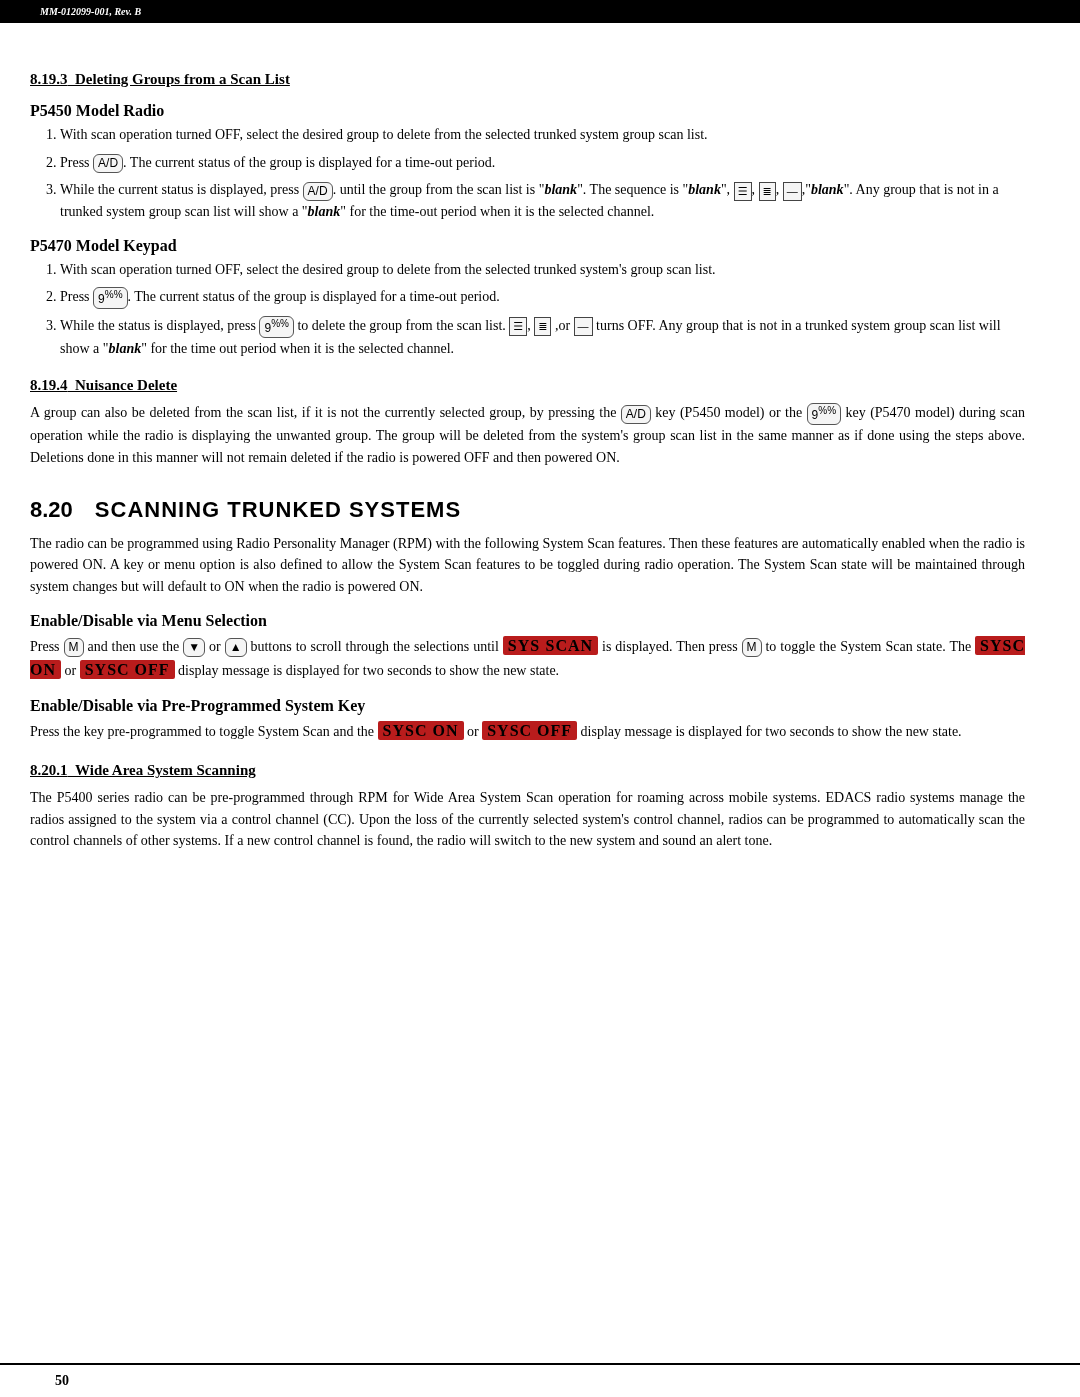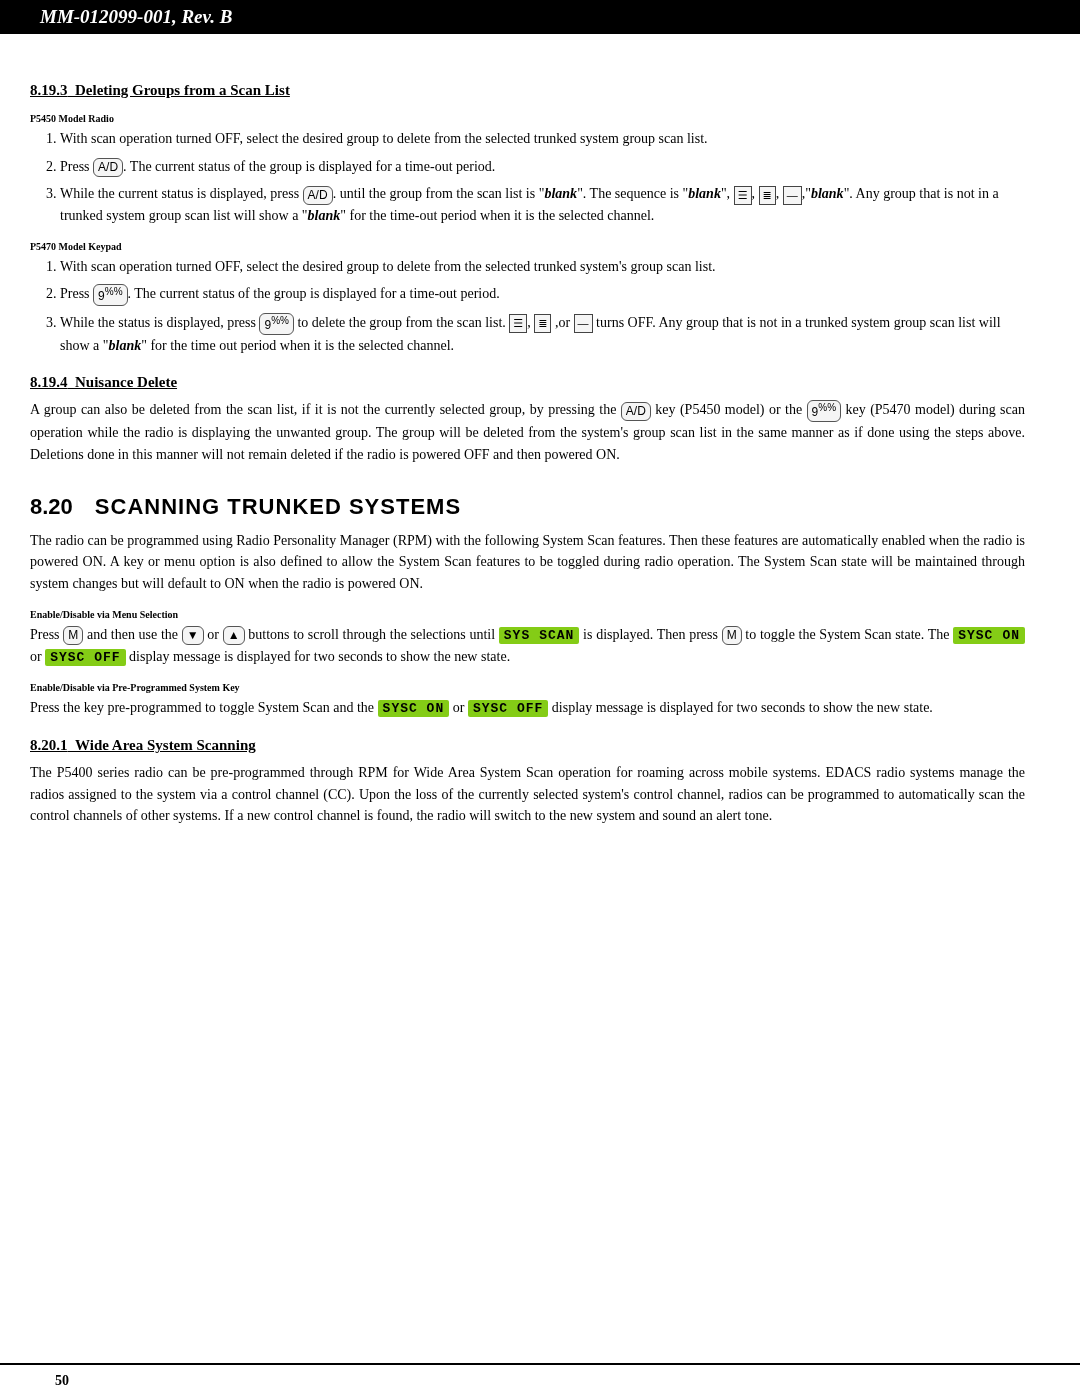--- a/index.html
+++ b/index.html
@@ -22,38 +22,38 @@
     .header-bar {
       background: #000;
       padding: 6px 40px;
       display: flex;
       align-items: center;
     }
     .header-bar span {
       color: #fff;
       font-style: italic;
       font-weight: bold;
-      font-size: 19px;
+      font-size: 10px;
       font-family: Times New Roman, serif;
       text-align: center;
     }
     .content {
       padding: 30px 55px 30px 30px;
       flex: 1;
     }
     .section-title {
       font-size: 15px;
       font-weight: bold;
       text-decoration: underline;
       margin-bottom: 8px;
       margin-top: 18px;
     }
     .sub-heading {
       font-weight: bold;
-      font-size: 10px;
+      font-size: 16px;
       margin-top: 14px;
       margin-bottom: 4px;
     }
     ol {
       margin-left: 30px;
       margin-bottom: 8px;
     }
     ol li {
       margin-bottom: 6px;
       line-height: 1.55;
@@ -90,23 +90,23 @@
       border-radius: 6px;
       padding: 0px 4px;
       font-size: 12px;
       font-family: Arial, sans-serif;
       background: #f5f5f5;
       line-height: 1.4;
       vertical-align: middle;
     }
     .mono-display {
       display: inline;
-      font-family: Liberation Mono, monospace;
-      font-size: 13px;
-      background: #84cc16;
+      font-family: Liberation Serif, serif;
+      font-size: 16px;
+      background: #b91c1c;
       padding: 1px 5px;
       border-radius: 2px;
       font-weight: bold;
       letter-spacing: 1px;
     }
     .bold-italic {
       font-weight: bold;
       font-style: italic;
     }
     .icon-bars {

